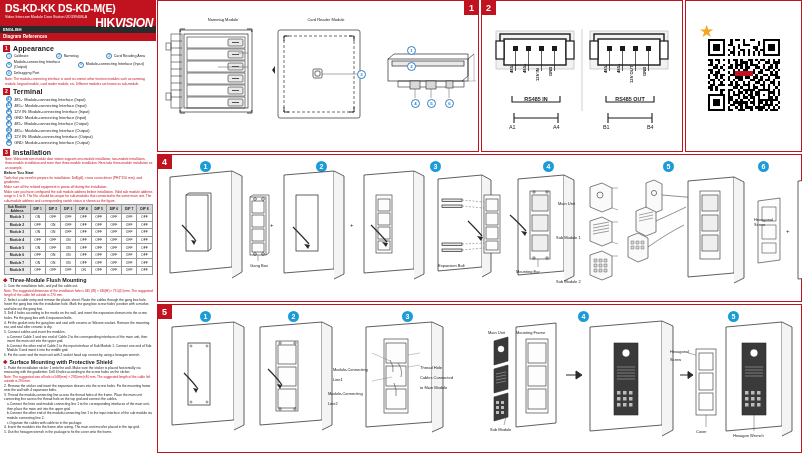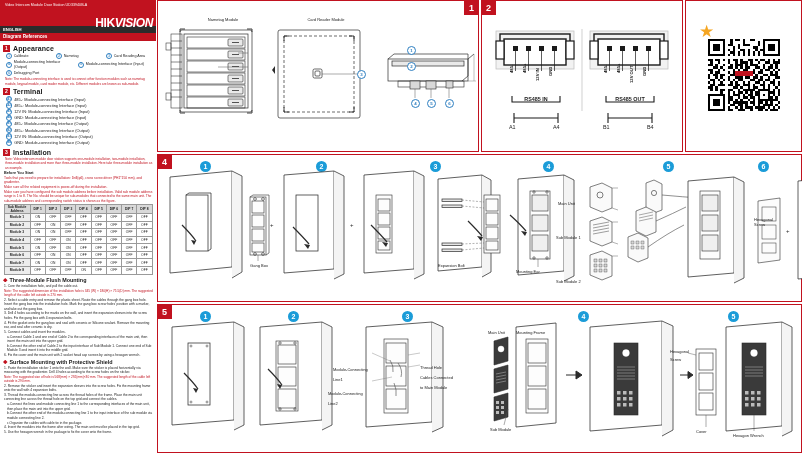--- a/index.html
+++ b/index.html
@@ -84,20 +84,21 @@
   .qr{position:absolute;image-rendering:pixelated;}
 </style>
 </head>
 <body>
 
 <div class="page">
 
   <div class="panel" id="left-col">
 
     <div class="hik-header">
+      <div class="hik-title">DS-KD-KK  DS-KD-M(E)</div>
       <div class="hik-sub">Video Intercom Module Door Station UD33940B-A</div>
       <div class="hik-logo"><span class="b">HIK</span><span>VISION</span></div>
     </div>
 
     <div class="lang-bar">ENGLISH</div>
     <div class="diag-bar">Diagram References</div>
 
     <div class="lbody">
 
       <div class="sec-head">

